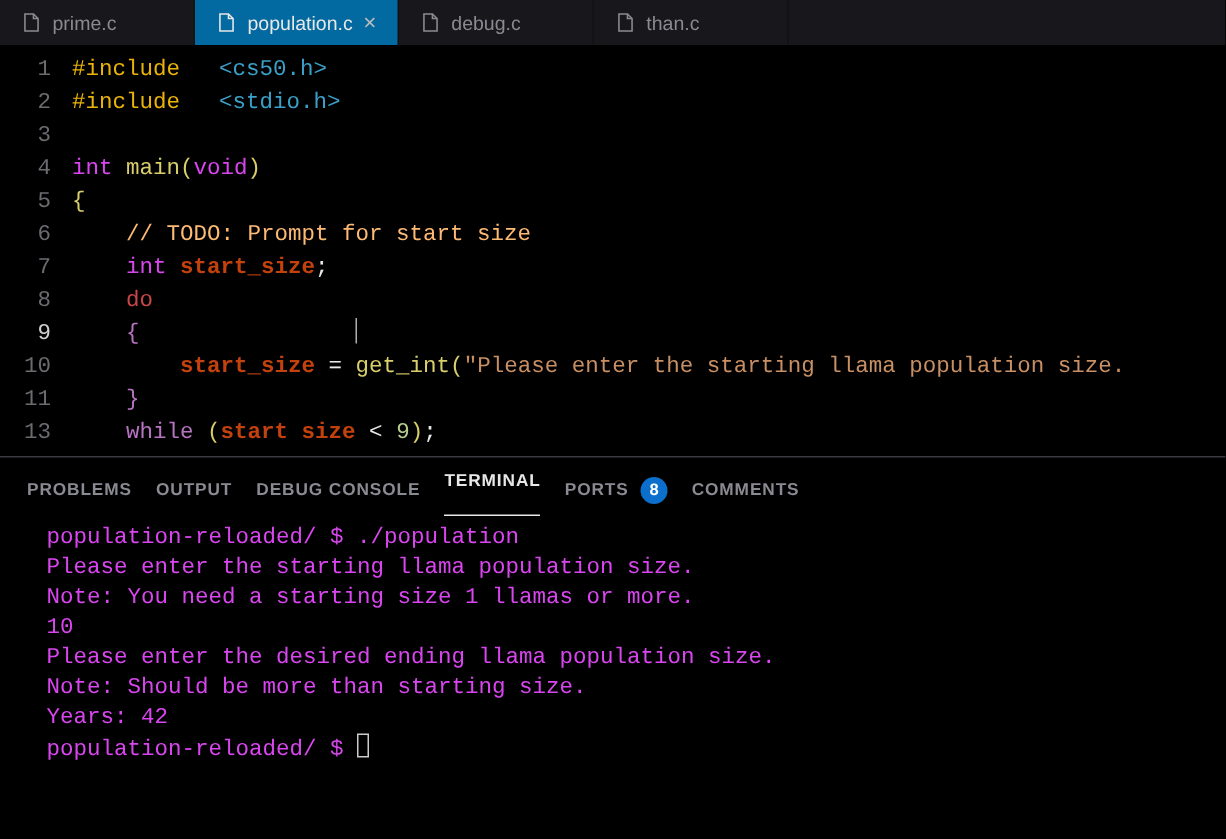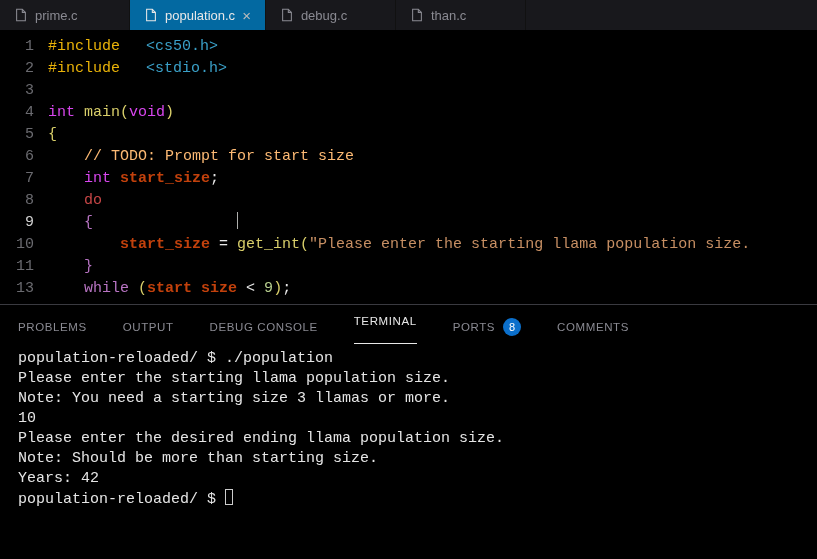--- a/index.html
+++ b/index.html
@@ -51,36 +51,36 @@
   .caret {
     display:inline-block; width:1px; height:17px; background:#aeafad;
     vertical-align:-3px;
   }
   
   .panel {
     border-top: 1px solid #3a3a40; margin-top: 4px;
     font-family: -apple-system, "Segoe UI", Arial, sans-serif;
   }
   .panel-tabs {
-    display:flex; gap:36px; padding: 10px 18px 8px 18px;
-    font-size: 11.5px; letter-spacing: 0.6px; color:#8a8a92;
+    display:flex; gap:16px; padding: 10px 18px 8px 18px;
+    font-size: 11.5px; letter-spacing: 0.6px; color:#8a8a92;font-weight:bold;
   }
   .ptab { cursor:pointer; display:flex; align-items:center; gap:8px; }
   .ptab.active { color:#e8e8e8; border-bottom:1px solid #e8e8e8; padding-bottom:16px; margin-bottom:-5px;}
   .badge {
     background:#0b6fcb; color:#fff; border-radius:9px;
     min-width:18px; height:18px; font-size:11px;
     display:inline-flex; align-items:center; justify-content:center;
     padding:0 5px; letter-spacing:0;
   }
   
   .terminal {
     font-family: Consolas,'Courier New',monospace;
-    font-size:15px; line-height:20px; color:#e5e5e5;
-    padding: 2px 18px;
+    font-size:15px; line-height:20px; color:#d946ef;
+    padding: 2px 31px;
   }
   .cursor-block {
     display:inline-block; width:8px; height:16px;
     border:1px solid #ccc; vertical-align:-2px;
   }
 </style>
 </head>
 <body>
 
 <div class="tabbar">
@@ -146,20 +146,20 @@
     <span class="ptab active">TERMINAL</span>
     <span class="ptab">
       <span>PORTS</span>
       <span class="badge">8</span>
     </span>
     <span class="ptab">COMMENTS</span>
   </div>
   <div class="terminal" id="terminal">
       <div>population-reloaded/ $ ./population</div>
       <div>Please enter the starting llama population size.</div>
-      <div>Note: You need a starting size 3 llamas or more.</div>
+      <div>Note: You need a starting size 1 llamas or more.</div>
       <div>10</div>
       <div>Please enter the desired ending llama population size.</div>
       <div>Note: Should be more than starting size.</div>
       <div>Years: 42</div>
       <div>population-reloaded/ $ <span class="cursor-block"></span></div>
     </div>
 </div>
 
 </body></html>

